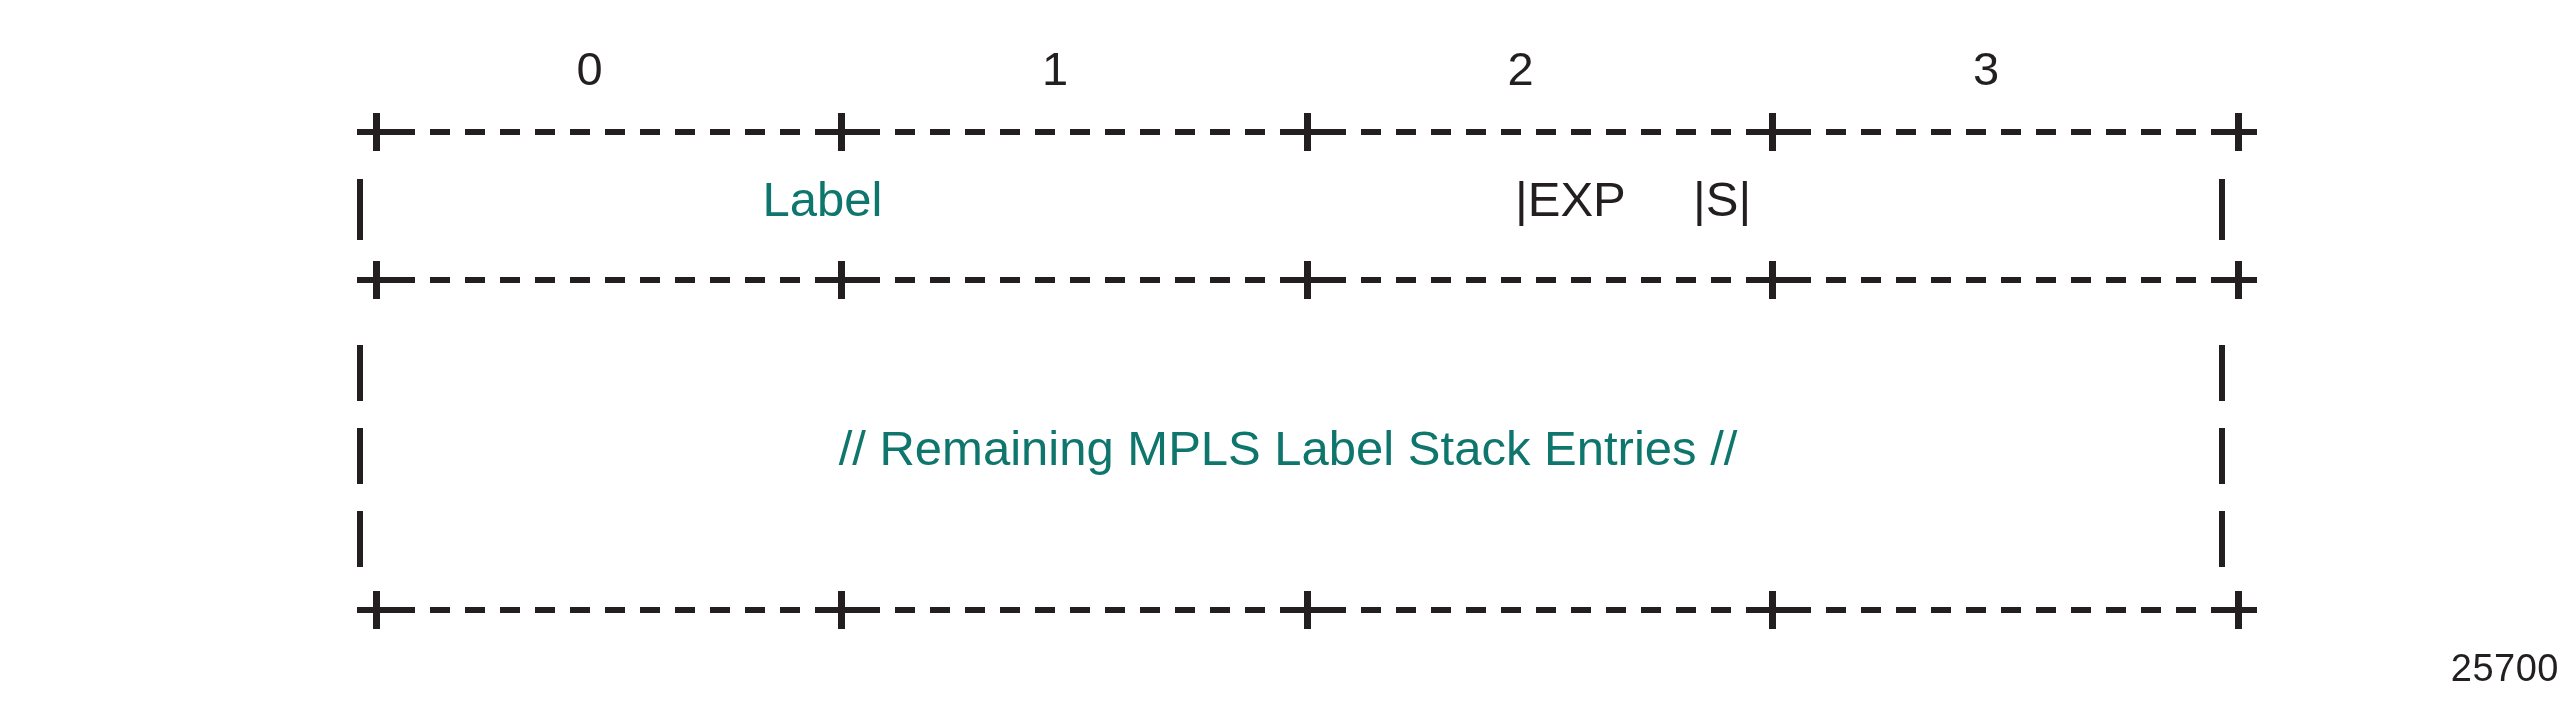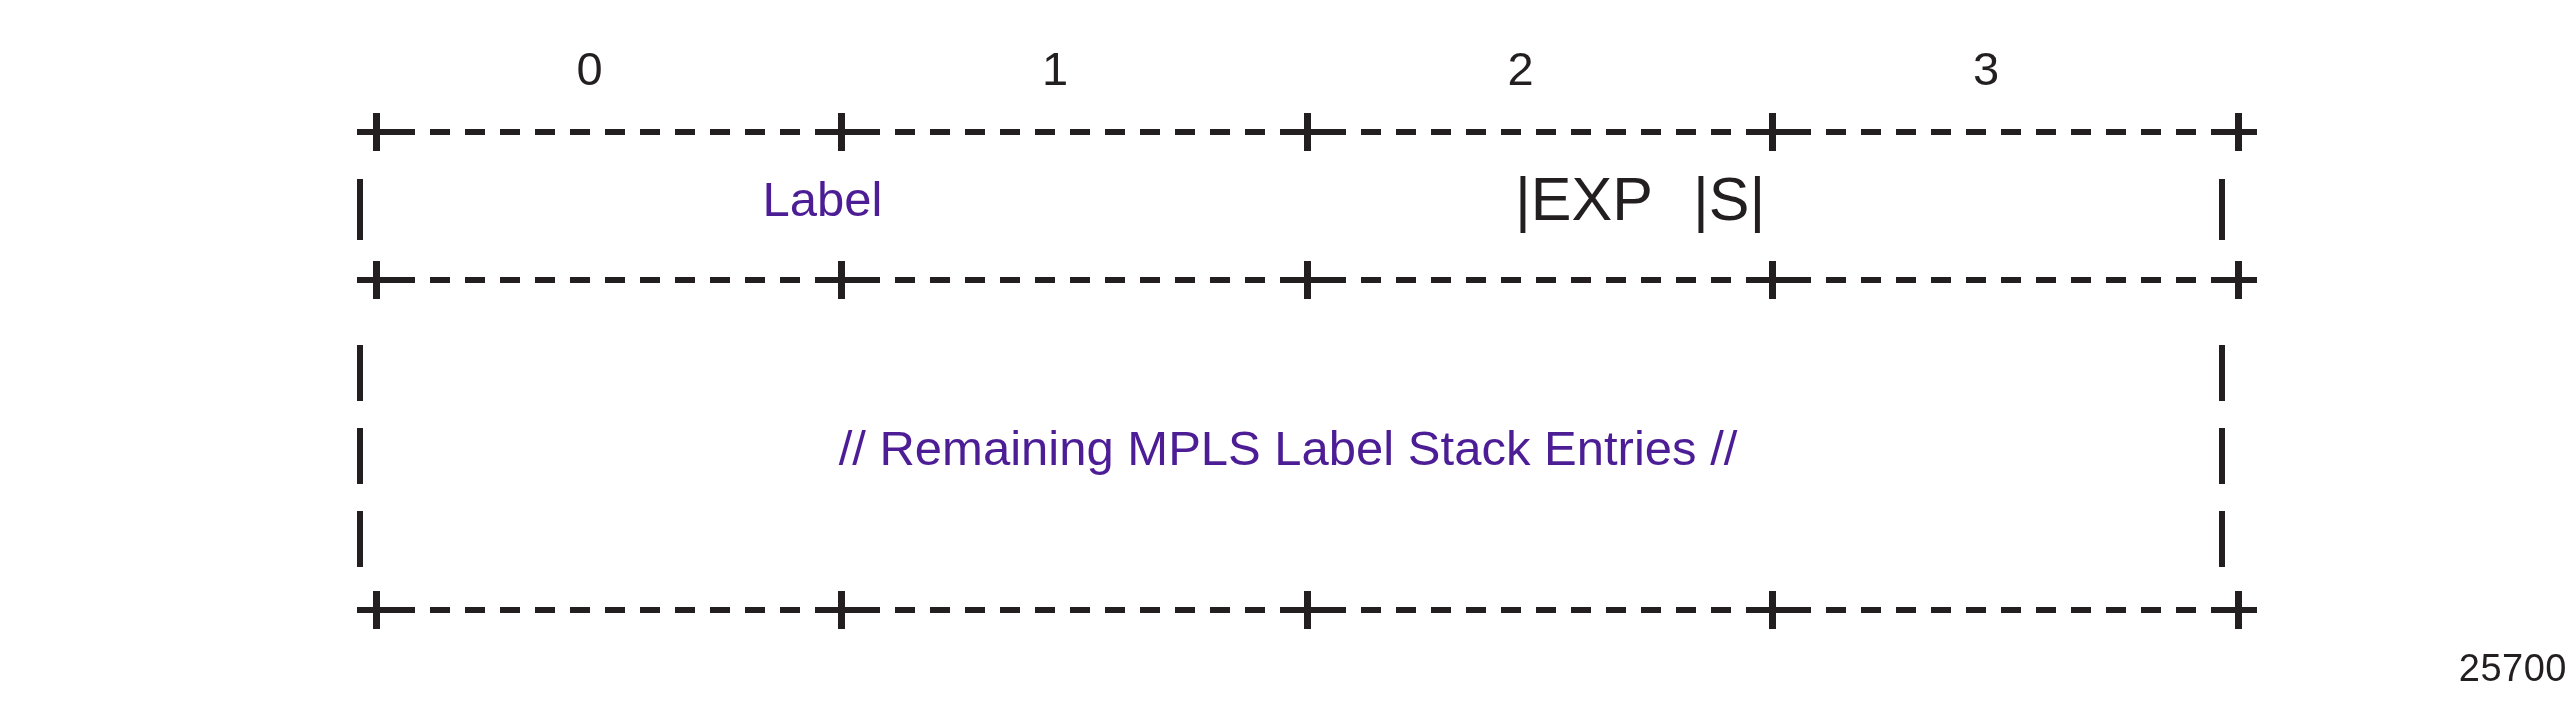--- a/index.html
+++ b/index.html
@@ -82,38 +82,38 @@
   
   .pipe {
     position: absolute;
     width: 6.3px;
     background: #231f20;
   }
 
   
   .field-text {
     position: absolute;
-    font-size: 61px;
+    font-size: 49px;
     line-height: 54px;
     white-space: pre;
     color: #231f20;
   }
   .center-text {
     position: absolute;
     text-align: center;
     font-size: 49px;
     line-height: 54px;
     white-space: pre;
-    color: #4c1d95;
+    color: #0f766e;
   }
 
   
   .figure-id {
     position: absolute;
-    right: 9px;
+    right: 17px;
     bottom: 12.7px;
     font-size: 38px;
     line-height: 43px;
     color: #231f20;
     letter-spacing: 0.5px;
   }
 </style>
 </head>
 <body>
 

